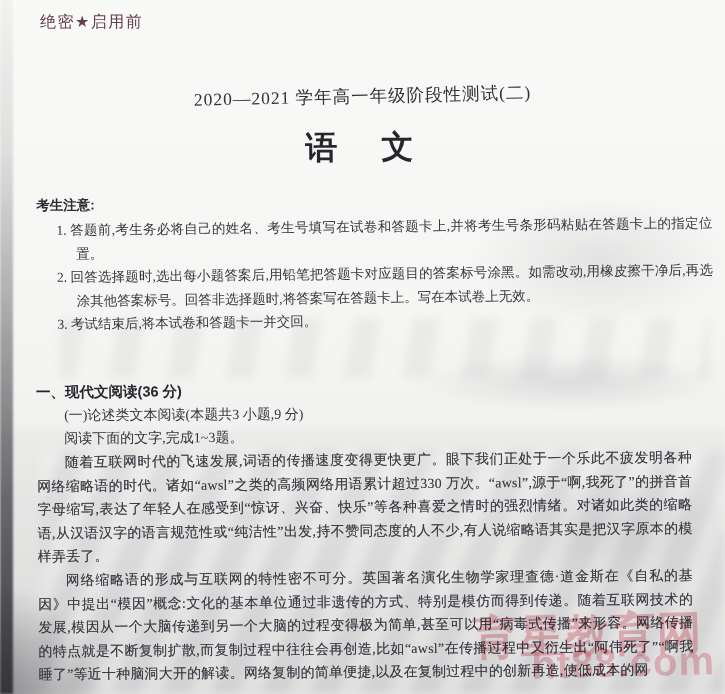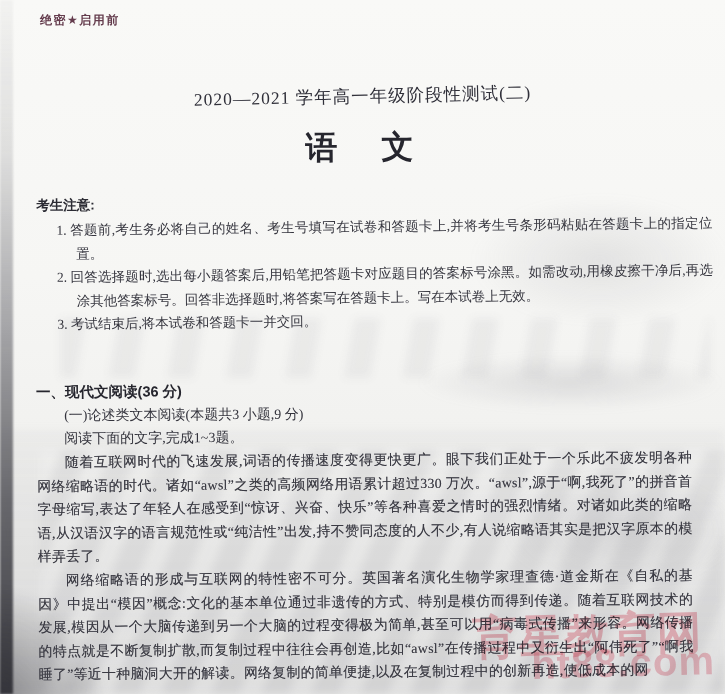--- a/index.html
+++ b/index.html
@@ -34,21 +34,21 @@
   .blotch.b4{left:0;top:430px;width:725px;height:264px;
     background:linear-gradient(180deg,rgba(165,165,172,0.08),rgba(148,148,156,0.20));}
   .blotch.b5{left:40px;top:450px;width:685px;height:244px;
     background:repeating-linear-gradient(112deg,rgba(255,255,255,0.22) 0 20px,rgba(138,138,148,0.12) 20px 46px);
     opacity:.75;}
   .blotch.b6{left:500px;top:470px;width:240px;height:120px;
     background:radial-gradient(ellipse,rgba(135,135,144,0.18),rgba(135,135,144,0) 70%);}
   
   .secret{
     position:absolute;left:40px;top:12px;
-    font-size:12px;font-weight:bold;letter-spacing:1.5px;color:#643c4d;
+    font-size:16px;font-weight:normal;letter-spacing:1.5px;color:#643c4d;
   }
   .title{
     position:absolute;left:0;top:84px;width:725px;text-align:center;
     font-family:"Liberation Serif","DejaVu Serif",serif;
     font-size:17.5px;color:#30303a;letter-spacing:1px;
     transform:rotate(-1.25deg);
   }
   .subject{
     position:absolute;left:0;top:126px;width:725px;text-align:center;
     font-size:32px;font-weight:bold;color:#26262e;letter-spacing:6px;

